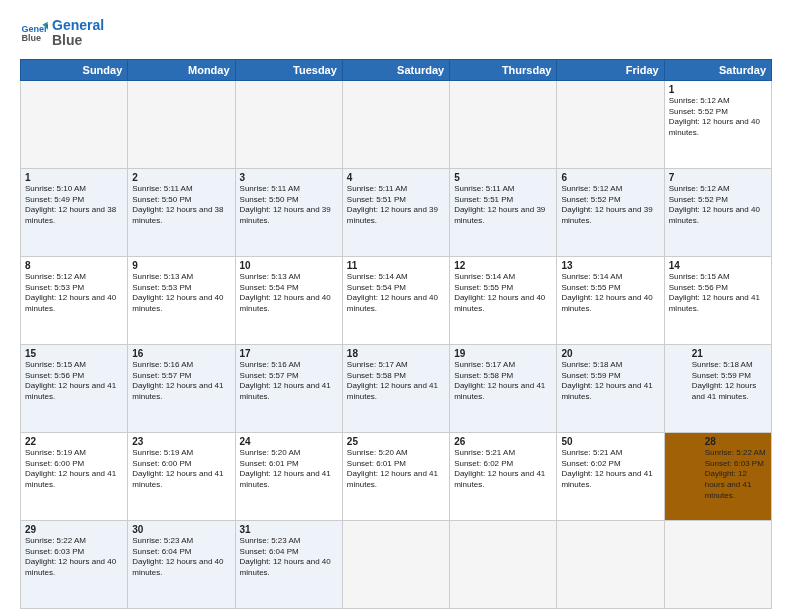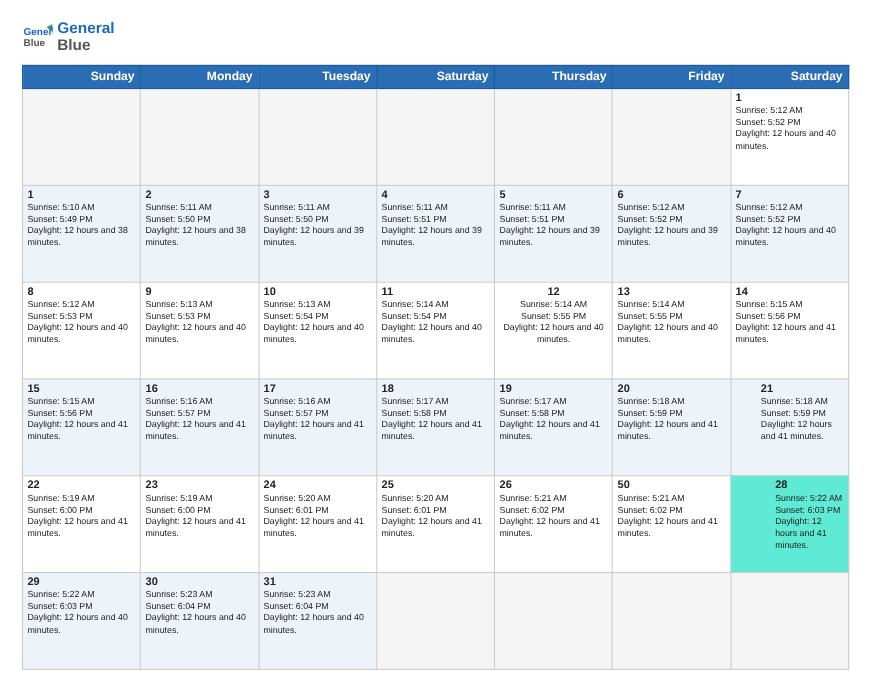--- a/index.html
+++ b/index.html
@@ -177,21 +177,21 @@
             <div class="cell-text">Sunrise: 5:13 AM<br>Sunset: 5:53 PM<br>Daylight: 12 hours and 40 minutes.</div>
           </td>
           <td style="background: rgb(255, 255, 255);">
             <span class="day-num">10</span>
             <div class="cell-text">Sunrise: 5:13 AM<br>Sunset: 5:54 PM<br>Daylight: 12 hours and 40 minutes.</div>
           </td>
           <td style="background: rgb(255, 255, 255);">
             <span class="day-num">11</span>
             <div class="cell-text">Sunrise: 5:14 AM<br>Sunset: 5:54 PM<br>Daylight: 12 hours and 40 minutes.</div>
           </td>
-          <td style="background: rgb(255, 255, 255); text-align: center;">
+          <td style="background: rgb(255, 255, 255);">
             <span class="day-num">12</span>
             <div class="cell-text">Sunrise: 5:14 AM<br>Sunset: 5:55 PM<br>Daylight: 12 hours and 40 minutes.</div>
           </td>
           <td style="background: rgb(255, 255, 255);">
             <span class="day-num">13</span>
             <div class="cell-text">Sunrise: 5:14 AM<br>Sunset: 5:55 PM<br>Daylight: 12 hours and 40 minutes.</div>
           </td>
           <td style="background: rgb(255, 255, 255);">
             <span class="day-num">14</span>
             <div class="cell-text">Sunrise: 5:15 AM<br>Sunset: 5:56 PM<br>Daylight: 12 hours and 41 minutes.</div>
@@ -245,21 +245,21 @@
             <div class="cell-text">Sunrise: 5:20 AM<br>Sunset: 6:01 PM<br>Daylight: 12 hours and 41 minutes.</div>
           </td>
           <td style="background: rgb(255, 255, 255);">
             <span class="day-num">26</span>
             <div class="cell-text">Sunrise: 5:21 AM<br>Sunset: 6:02 PM<br>Daylight: 12 hours and 41 minutes.</div>
           </td>
           <td style="background: rgb(255, 255, 255);">
             <span class="day-num">50</span>
             <div class="cell-text">Sunrise: 5:21 AM<br>Sunset: 6:02 PM<br>Daylight: 12 hours and 41 minutes.</div>
           </td>
-          <td style="background: #5eead4; padding-left: 40px;">
+          <td style="background: #a16207; padding-left: 40px;">
             <span class="day-num">28</span>
             <div class="cell-text">Sunrise: 5:22 AM<br>Sunset: 6:03 PM<br>Daylight: 12 hours and 41 minutes.</div>
           </td>
         </tr>
         <tr>
           <td style="background: rgb(238, 242, 249);">
             <span class="day-num">29</span>
             <div class="cell-text">Sunrise: 5:22 AM<br>Sunset: 6:03 PM<br>Daylight: 12 hours and 40 minutes.</div>
           </td>
           <td style="background: rgb(238, 242, 249);">

